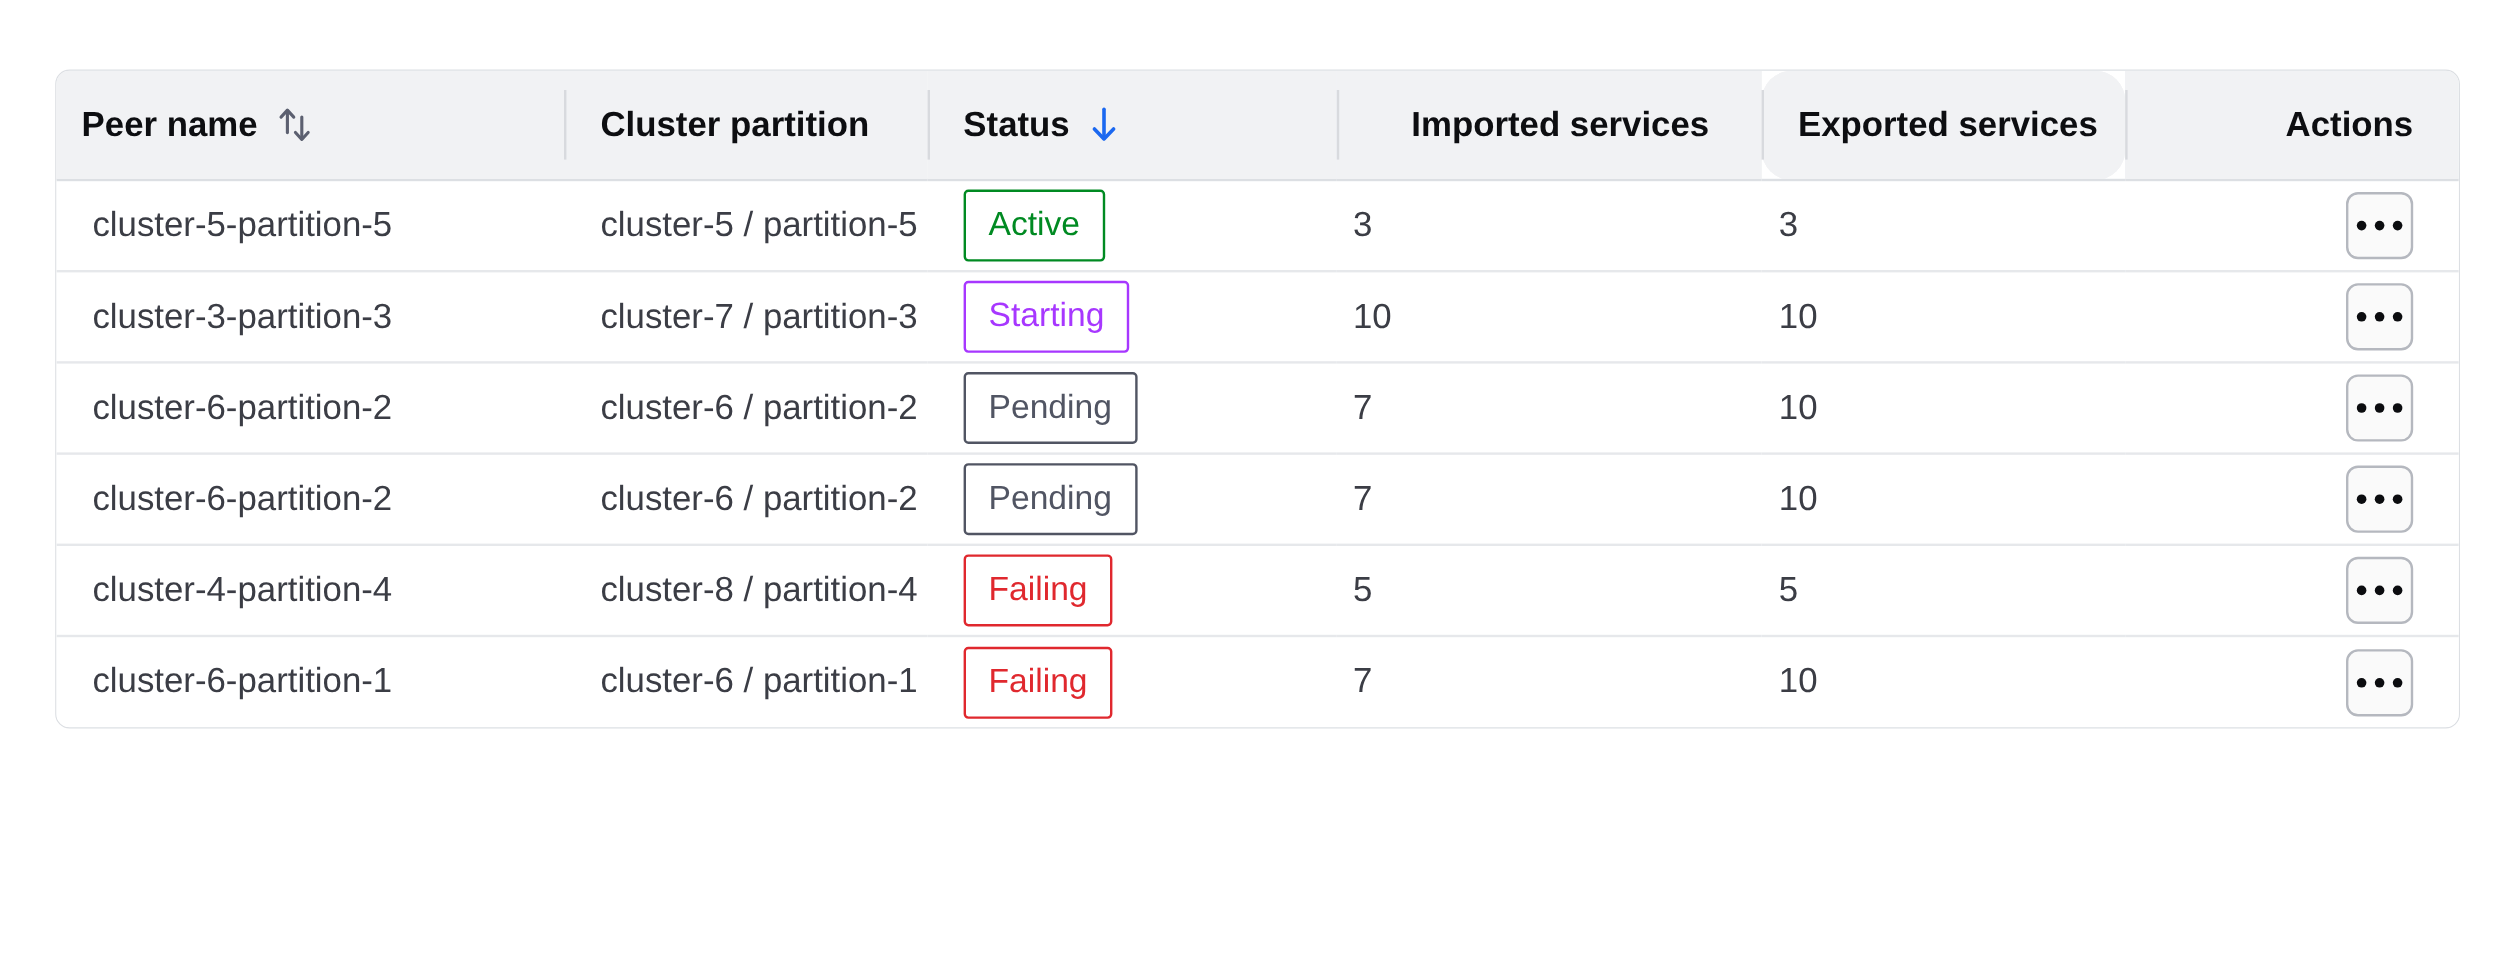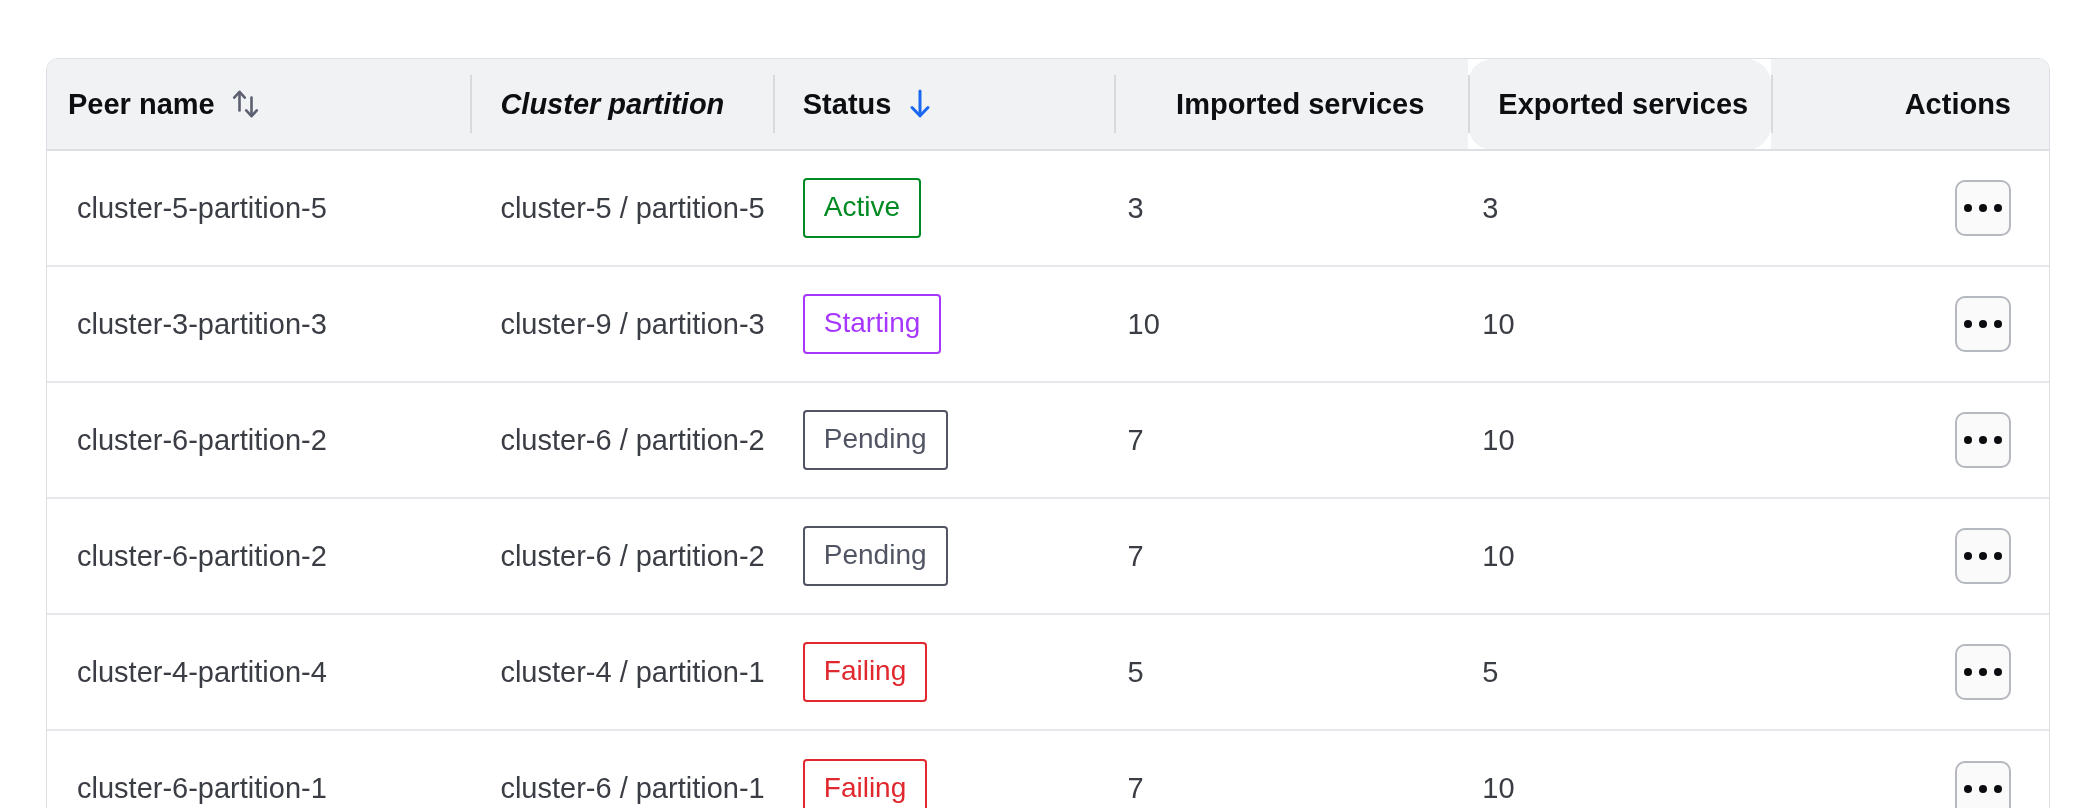--- a/index.html
+++ b/index.html
@@ -59,21 +59,21 @@
     content: "";
     position: absolute;
     left: 0;
     top: 16px;
     bottom: 16px;
     width: 2px;
     background: #d8dade;
   }
 
   th.col-peer      { width: 420px; padding-left: 21px; }
-  th.col-cluster   { width: 300px; font-style: italic; }
+  th.col-cluster   { width: 300px; }
   th.col-status    { width: 338px; }
   th.col-imported  { width: 352px; text-align: right; padding-right: 44px; }
   th.col-exported  { width: 300px; text-align: right; padding-right: 44px; border-radius: 25px; }
   th.col-actions   { width: 276px; text-align: right; padding-right: 38px; }
 
   .th-inner {
     display: inline-flex;
     align-items: center;
     gap: 16px;
   }
@@ -84,21 +84,21 @@
     justify-content: center;
     line-height: 0;
   }
 
   
   tbody td {
     font-size: 29px;
     font-weight: normal;
     color: #3b3d45;
     padding: 0 30px;
-    height: 116px;
+    height: 76px;
     vertical-align: middle;
     border-bottom: 2px solid #e6e8eb;
     background: #ffffff;
     box-sizing: border-box;
     white-space: nowrap;
   }
 
   tbody tr:last-child td {
     border-bottom: none;
   }
@@ -234,21 +234,21 @@
             <button class="action-btn">
               <span class="dot"></span>
               <span class="dot"></span>
               <span class="dot"></span>
             </button>
           </td>
         </tr>
 
         <tr>
           <td>cluster-3-partition-3</td>
-          <td>cluster-9 / partition-3</td>
+          <td>cluster-7 / partition-3</td>
           <td>
             <span class="badge starting">Starting</span>
           </td>
           <td class="num col-imported-cell">10</td>
           <td class="num col-exported-cell">10</td>
           <td class="actions-cell">
             <button class="action-btn">
               <span class="dot"></span>
               <span class="dot"></span>
               <span class="dot"></span>
@@ -285,21 +285,21 @@
             <button class="action-btn">
               <span class="dot"></span>
               <span class="dot"></span>
               <span class="dot"></span>
             </button>
           </td>
         </tr>
 
         <tr>
           <td>cluster-4-partition-4</td>
-          <td>cluster-4 / partition-1</td>
+          <td>cluster-8 / partition-4</td>
           <td>
             <span class="badge failing">Failing</span>
           </td>
           <td class="num col-imported-cell">5</td>
           <td class="num col-exported-cell">5</td>
           <td class="actions-cell">
             <button class="action-btn">
               <span class="dot"></span>
               <span class="dot"></span>
               <span class="dot"></span>

